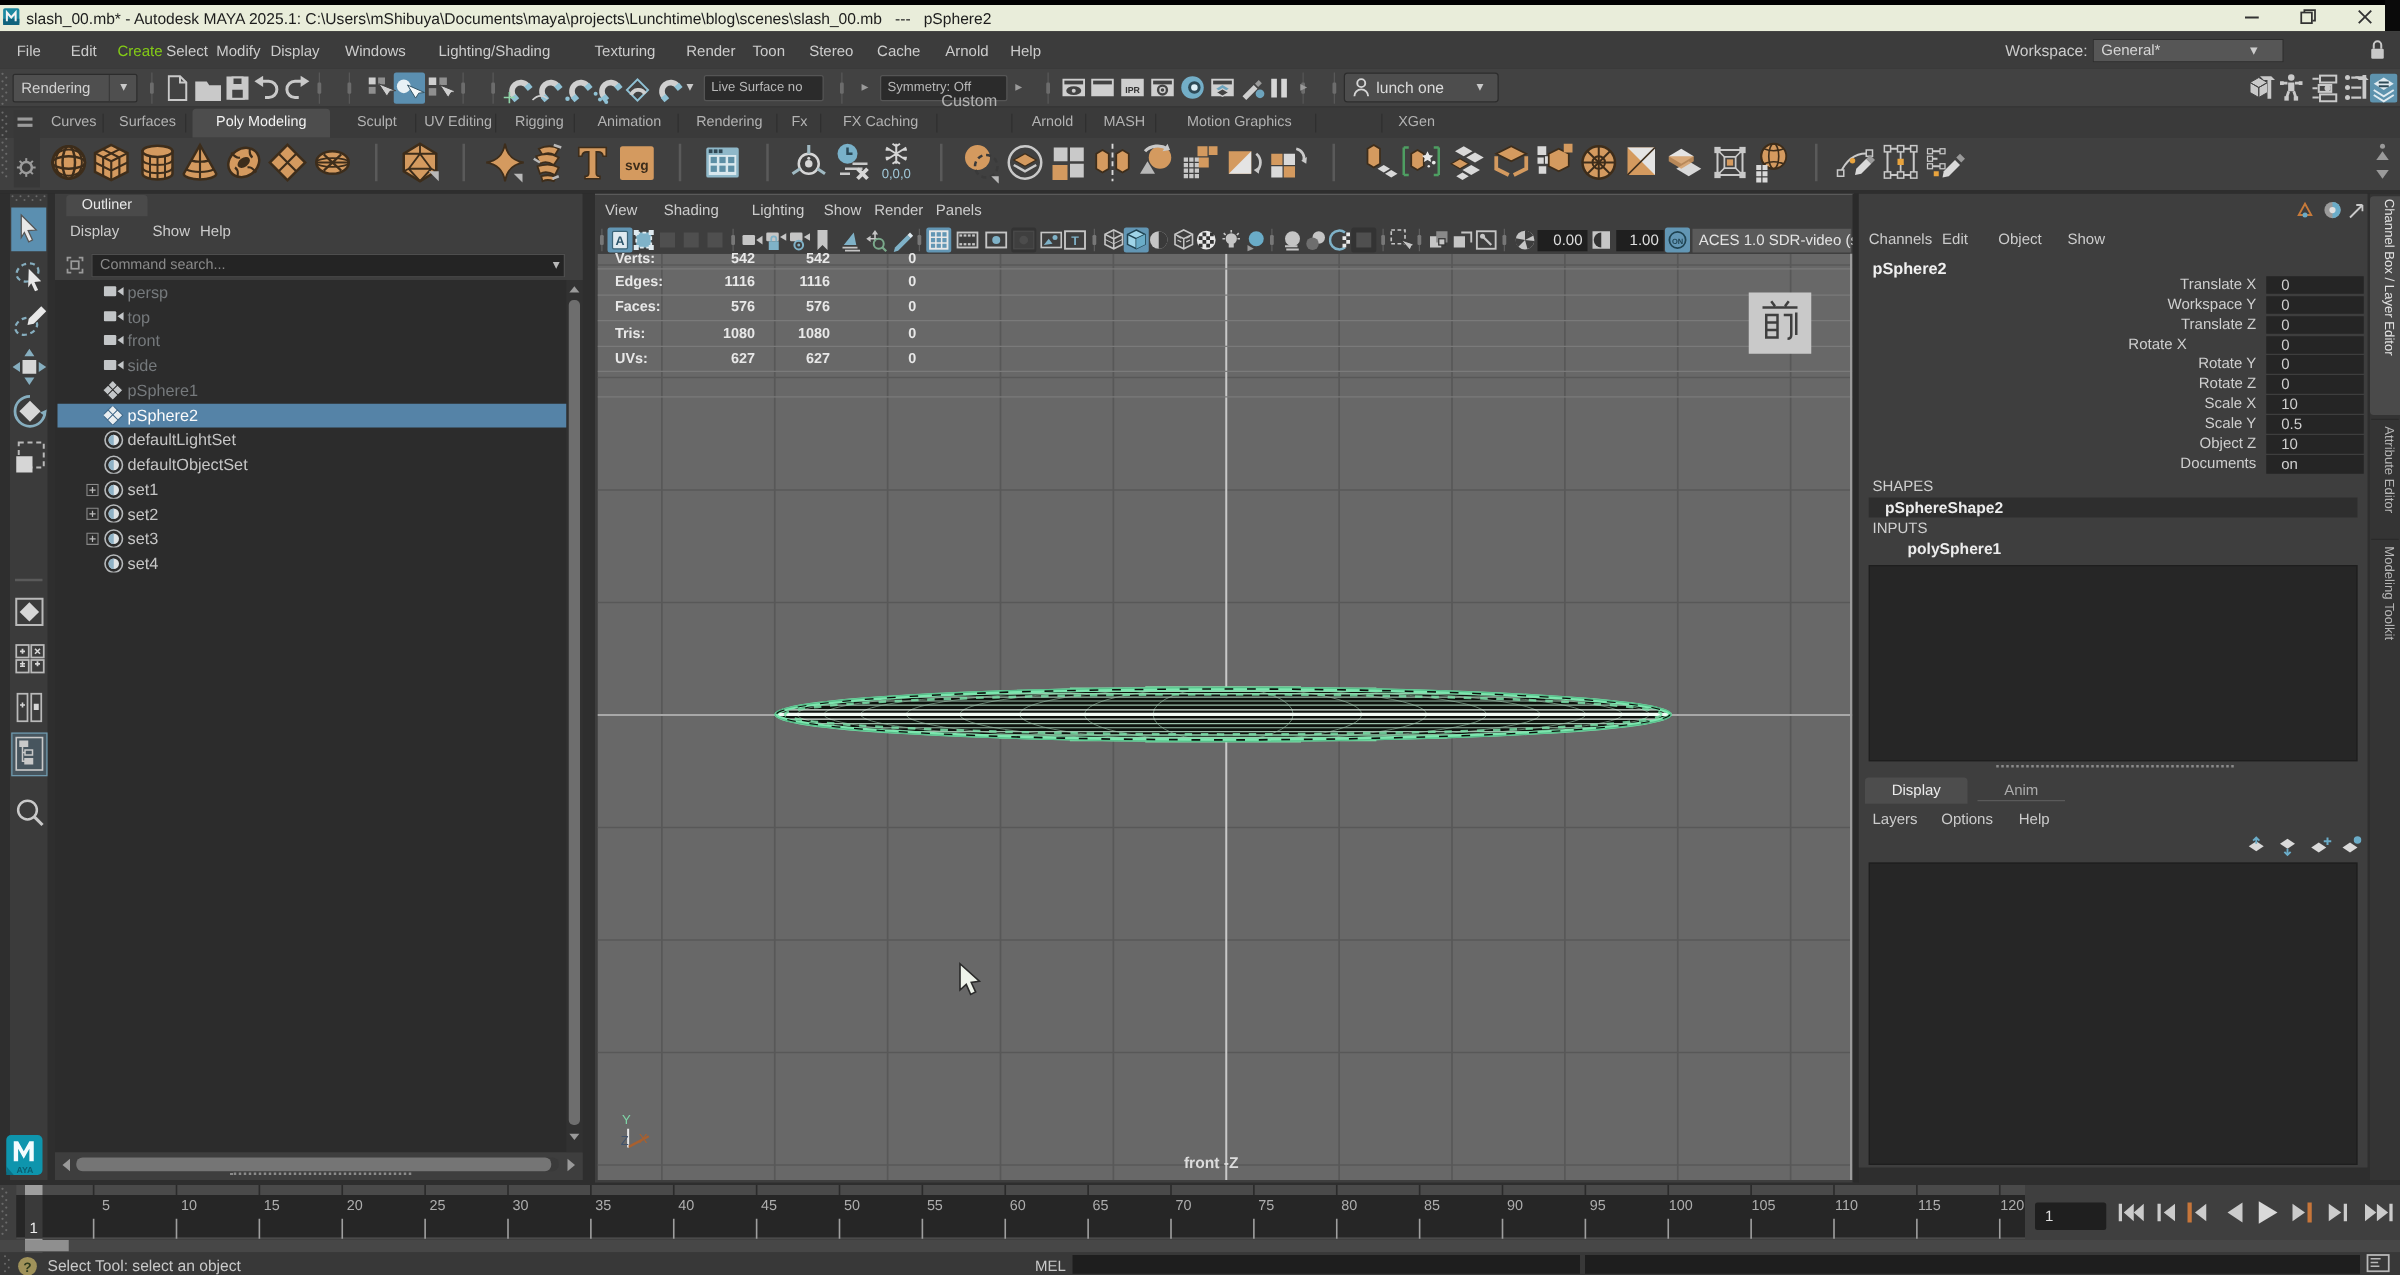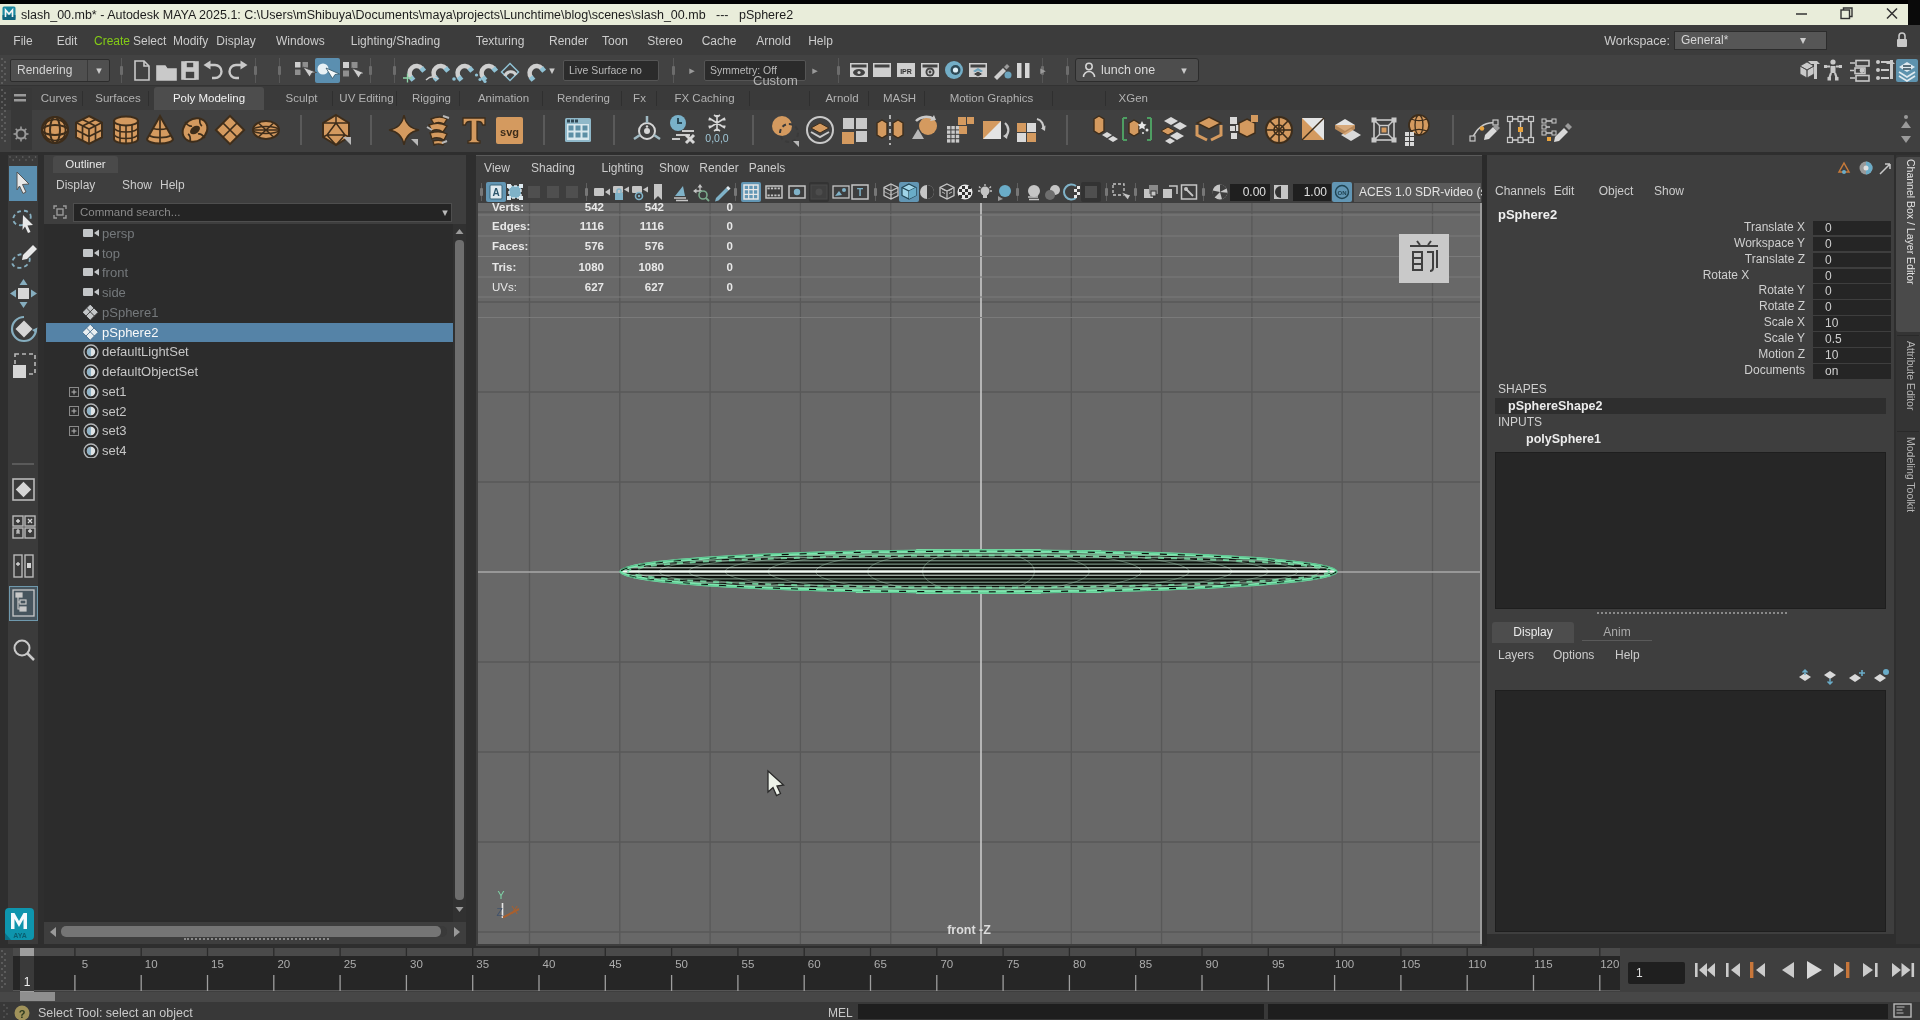--- a/index.html
+++ b/index.html
@@ -1114,21 +1114,21 @@
 <div class="abs" style="left:564px;top:220px;width:100px;font-size:11.5px;color:#e8e8e8;font-weight:bold;text-align:right;white-space:nowrap;">1116</div>
 <div class="abs" style="left:633px;top:220px;width:100px;font-size:11.5px;color:#e8e8e8;font-weight:bold;text-align:right;white-space:nowrap;">0</div>
 <div class="abs" style="left:492px;top:240px;font-size:11.5px;color:#e8e8e8;font-weight:bold;text-align:left;white-space:nowrap;">Faces:</div>
 <div class="abs" style="left:504px;top:240px;width:100px;font-size:11.5px;color:#e8e8e8;font-weight:bold;text-align:right;white-space:nowrap;">576</div>
 <div class="abs" style="left:564px;top:240px;width:100px;font-size:11.5px;color:#e8e8e8;font-weight:bold;text-align:right;white-space:nowrap;">576</div>
 <div class="abs" style="left:633px;top:240px;width:100px;font-size:11.5px;color:#e8e8e8;font-weight:bold;text-align:right;white-space:nowrap;">0</div>
 <div class="abs" style="left:492px;top:260.5px;font-size:11.5px;color:#e8e8e8;font-weight:bold;text-align:left;white-space:nowrap;">Tris:</div>
 <div class="abs" style="left:504px;top:260.5px;width:100px;font-size:11.5px;color:#e8e8e8;font-weight:bold;text-align:right;white-space:nowrap;">1080</div>
 <div class="abs" style="left:564px;top:260.5px;width:100px;font-size:11.5px;color:#e8e8e8;font-weight:bold;text-align:right;white-space:nowrap;">1080</div>
 <div class="abs" style="left:633px;top:260.5px;width:100px;font-size:11.5px;color:#e8e8e8;font-weight:bold;text-align:right;white-space:nowrap;">0</div>
-<div class="abs" style="left:492px;top:281px;font-size:11.5px;color:#e8e8e8;font-weight:normal;text-align:center;white-space:nowrap;">UVs:</div>
+<div class="abs" style="left:492px;top:281px;font-size:11.5px;color:#e8e8e8;font-weight:bold;text-align:center;white-space:nowrap;">UVs:</div>
 <div class="abs" style="left:504px;top:281px;width:100px;font-size:11.5px;color:#e8e8e8;font-weight:bold;text-align:right;white-space:nowrap;">627</div>
 <div class="abs" style="left:564px;top:281px;width:100px;font-size:11.5px;color:#e8e8e8;font-weight:bold;text-align:right;white-space:nowrap;">627</div>
 <div class="abs" style="left:633px;top:281px;width:100px;font-size:11.5px;color:#e8e8e8;font-weight:bold;text-align:right;white-space:nowrap;">0</div>
 <div class="abs " style="left:1399px;top:234px;width:50px;height:49px;background:#c9c9c9;"></div>
 <svg class="abs" style="left:1407px;top:240px;" width="34" height="37" viewBox="0 0 34 37">
     <g stroke="#3f3f3f" stroke-width="2" fill="none">
       <path d="M3 6 h28 M10 1 l3 4 M24 1 l-3 4"></path>
       <path d="M6 12 h9 v18 h-9 z M6 18 h9 M6 24 h9"></path>
       <path d="M20 12 h6 v16 q0 3 -3 3 M30 10 v18"></path>
     </g>
@@ -1168,21 +1168,21 @@
 <div class="abs" style="left:1825px;top:284.4px;height:14px;line-height:14px;font-size:12px;color:#cfcfcf;text-align:left;white-space:nowrap;">0</div>
 <div class="abs" style="left:1647px;top:299.3px;width:158px;font-size:12px;color:#cfcfcf;text-align:right;white-space:nowrap;">Rotate Z</div>
 <div class="abs " style="left:1813px;top:300.3px;width:78px;height:14.5px;background:#252525;"></div>
 <div class="abs" style="left:1825px;top:300.3px;height:14px;line-height:14px;font-size:12px;color:#cfcfcf;text-align:left;white-space:nowrap;">0</div>
 <div class="abs" style="left:1647px;top:315.2px;width:158px;font-size:12px;color:#cfcfcf;text-align:right;white-space:nowrap;">Scale X</div>
 <div class="abs " style="left:1813px;top:316.2px;width:78px;height:14.5px;background:#252525;"></div>
 <div class="abs" style="left:1825px;top:316.2px;height:14px;line-height:14px;font-size:12px;color:#cfcfcf;text-align:left;white-space:nowrap;">10</div>
 <div class="abs" style="left:1647px;top:331.2px;width:158px;font-size:12px;color:#cfcfcf;text-align:right;white-space:nowrap;">Scale Y</div>
 <div class="abs " style="left:1813px;top:332.2px;width:78px;height:14.5px;background:#252525;"></div>
 <div class="abs" style="left:1825px;top:332.2px;height:14px;line-height:14px;font-size:12px;color:#cfcfcf;text-align:right;white-space:nowrap;">0.5</div>
-<div class="abs" style="left:1647px;top:347.1px;width:158px;font-size:12px;color:#cfcfcf;text-align:right;white-space:nowrap;">Motion Z</div>
+<div class="abs" style="left:1647px;top:347.1px;width:158px;font-size:12px;color:#cfcfcf;text-align:right;white-space:nowrap;">Object Z</div>
 <div class="abs " style="left:1813px;top:348.1px;width:78px;height:14.5px;background:#252525;"></div>
 <div class="abs" style="left:1825px;top:348.1px;height:14px;line-height:14px;font-size:12px;color:#cfcfcf;text-align:left;white-space:nowrap;">10</div>
 <div class="abs" style="left:1647px;top:363.0px;width:158px;font-size:12px;color:#cfcfcf;text-align:right;white-space:nowrap;">Documents</div>
 <div class="abs " style="left:1813px;top:364.0px;width:78px;height:14.5px;background:#252525;"></div>
 <div class="abs" style="left:1825px;top:364.0px;height:14px;line-height:14px;font-size:12px;color:#cfcfcf;text-align:left;white-space:nowrap;">on</div>
 <div class="abs" style="left:1498px;top:382px;font-size:12px;color:#cfcfcf;text-align:left;white-space:nowrap;">SHAPES</div>
 <div class="abs " style="left:1495px;top:398px;width:391px;height:16px;background:#2e2e2e;"></div>
 <div class="abs" style="left:1508px;top:398px;height:16px;line-height:16px;font-size:12.5px;color:#ececec;font-weight:bold;text-align:left;white-space:nowrap;">pSphereShape2</div>
 <div class="abs" style="left:1498px;top:415px;font-size:12px;color:#cfcfcf;text-align:left;white-space:nowrap;">INPUTS</div>
 <div class="abs" style="left:1508px;top:431px;height:16px;line-height:16px;font-size:12.5px;color:#ececec;font-weight:bold;text-align:left;white-space:nowrap;padding-left:18px;">polySphere1</div>

